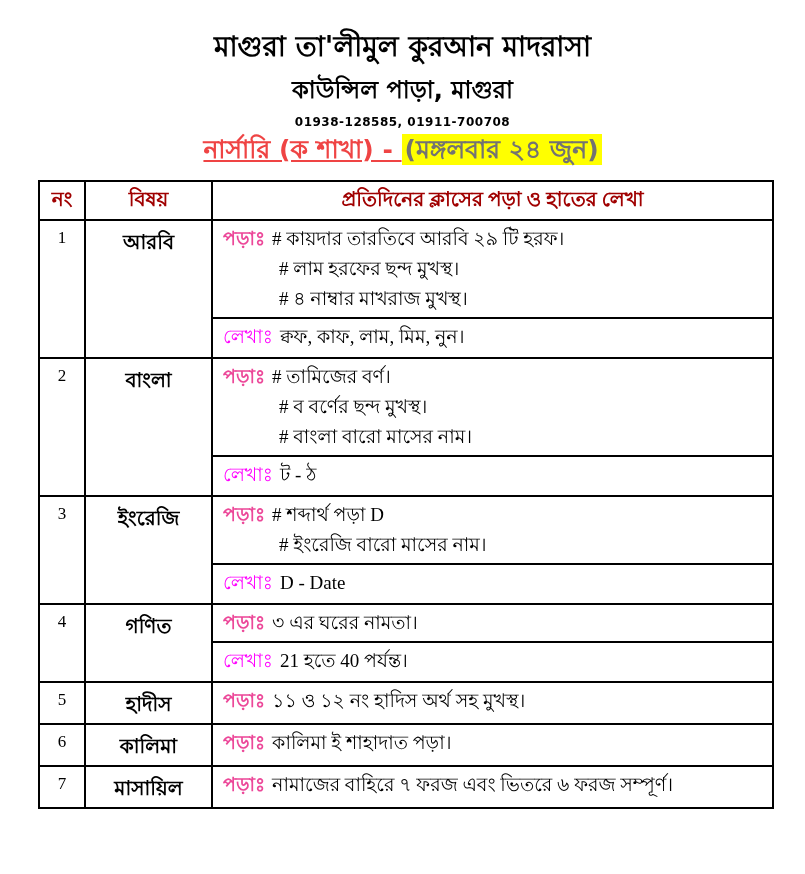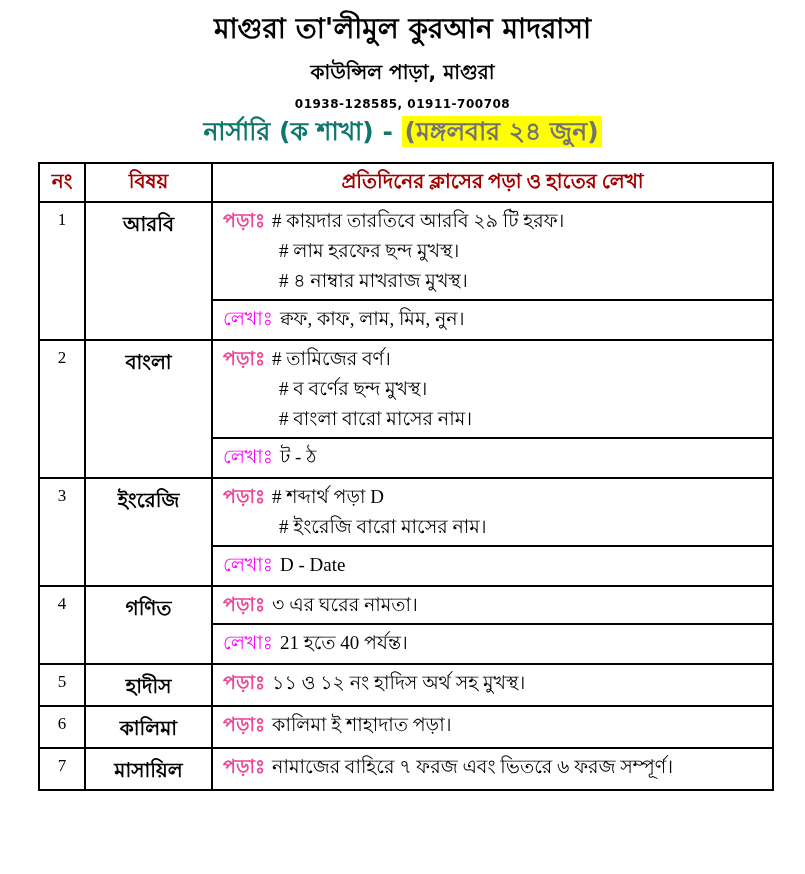--- a/index.html
+++ b/index.html
@@ -2,41 +2,41 @@
 <html><head>
 <meta charset="utf-8">
 <style>
   html,body{margin:0;padding:0;background:#ffffff;}
   body{
     width:805px;height:874px;
     font-family:"Liberation Serif","DejaVu Sans",sans-serif;
     color:#000;
     -webkit-font-smoothing:antialiased;
   }
-  .sheet{width:805px;box-sizing:border-box;padding-top:12px;}
+  .sheet{width:805px;box-sizing:border-box;padding-top:30px;}
 
   
   .hdr{text-align:center;}
   .title{
     font-size:28px;font-weight:700;line-height:34px;margin-bottom:14px;
     font-family:"DejaVu Sans","Liberation Sans",sans-serif;
   }
   .subtitle{
-    font-size:20px;font-weight:700;line-height:24px;margin-bottom:8px;
+    font-size:24px;font-weight:700;line-height:24px;margin-bottom:8px;
     font-family:"DejaVu Sans","Liberation Sans",sans-serif;
   }
   .phones{
     font-size:12px;font-weight:700;line-height:24px;margin-bottom:0;
     font-family:"DejaVu Sans","Liberation Sans",sans-serif;letter-spacing:.5px;
   }
   .classline{
     font-size:25px;font-weight:700;line-height:32px;margin-bottom:14px;
     font-family:"DejaVu Sans","Liberation Sans",sans-serif;
   }
-  .classline .blue{color:#0f766e;}
+  .classline .blue{color:#ef4444;text-decoration:underline;}
   .classline .hl{background:#ffff00;color:#737373;padding:1px 3px;}
 
   
   table.hw{
     border-collapse:collapse;
     margin-left:38px;
     width:734px;
     table-layout:fixed;
   }
   table.hw td,table.hw th{

